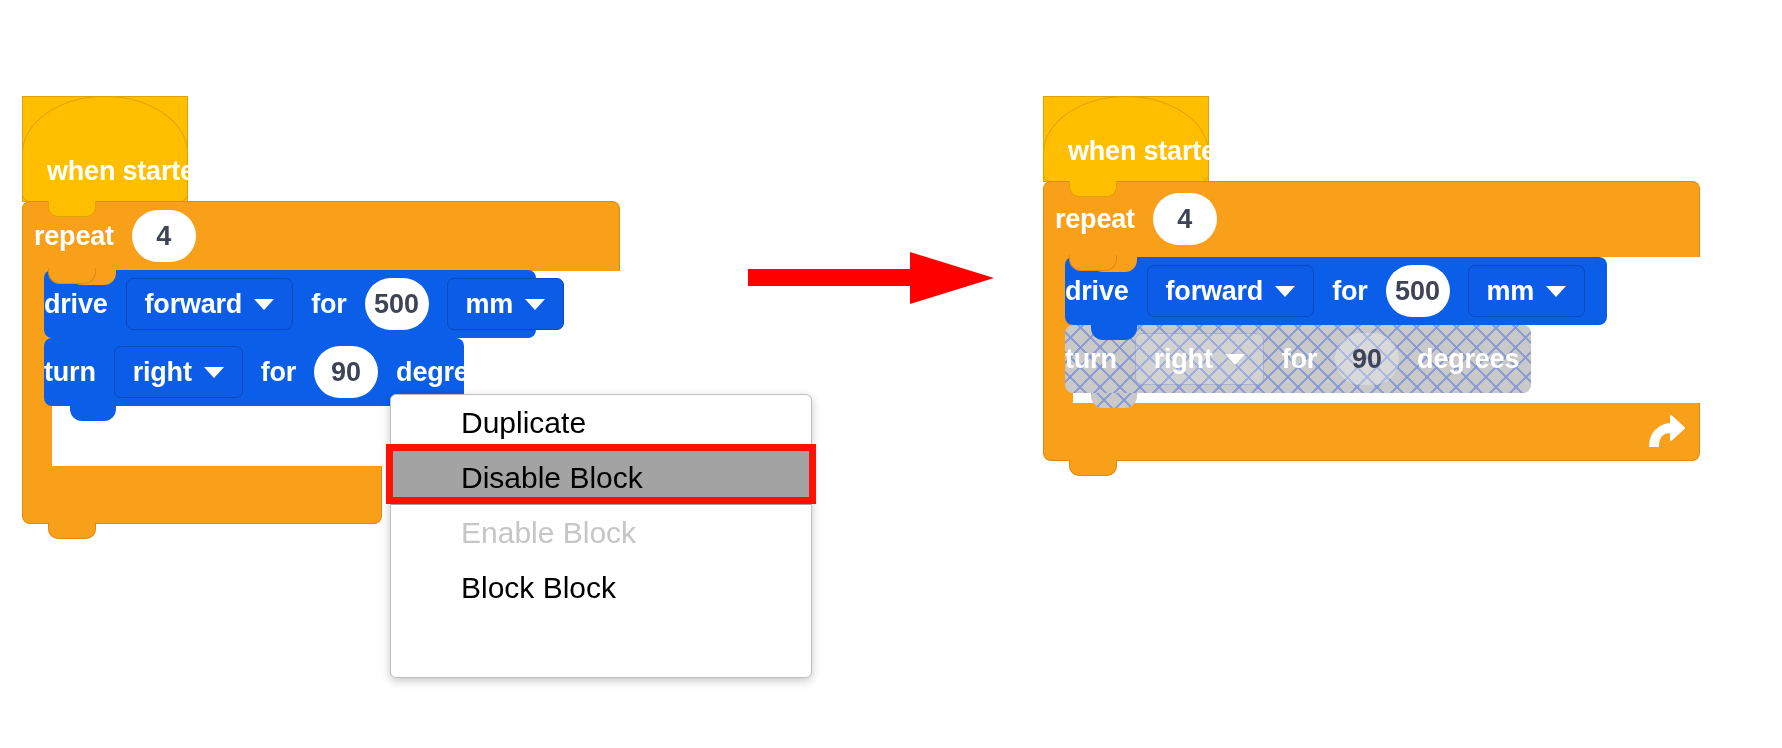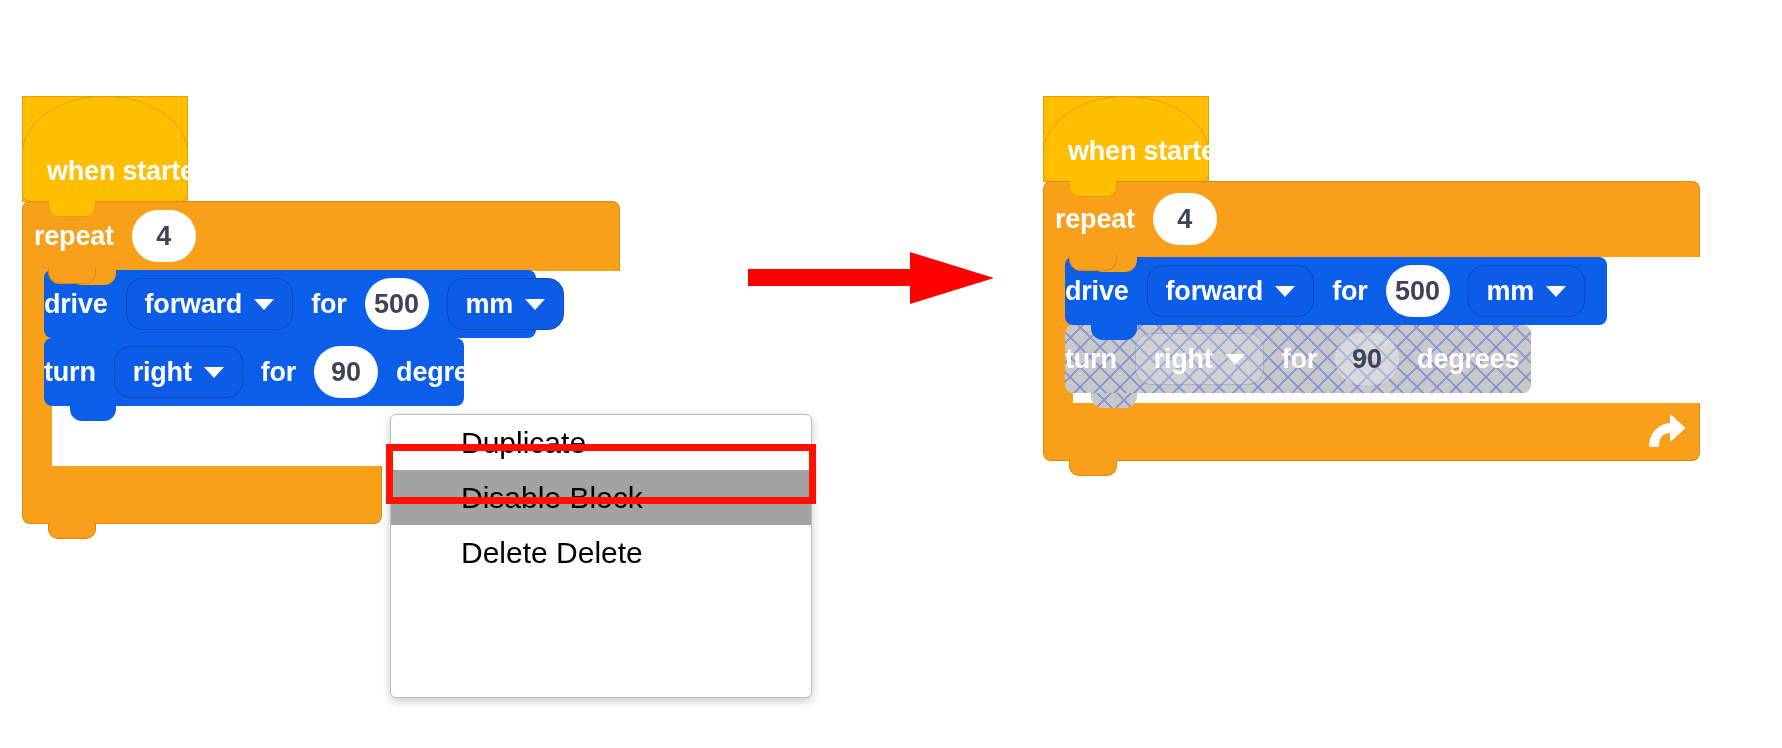--- a/index.html
+++ b/index.html
@@ -22,21 +22,21 @@
     white-space:nowrap;
     letter-spacing:-0.2px;
   }
   .field{
     display:inline-flex;
     align-items:center;
     justify-content:center;
     gap:12px;
     height:52px;
     padding:0 18px;
-    border-radius:16px;
+    border-radius:7px;
     box-sizing:border-box;
     white-space:nowrap;
   }
   .field-drop{
     background:#0C5CE8;
     border:1px solid #0A49B8;
   }
   .field-drop .blk-label{font-size:27px;}
   .caret{
     width:0;height:0;
@@ -168,21 +168,20 @@
   
   .ctx-menu{
     position:absolute;
     background:#ffffff;
     border:1px solid #BFBFBF;
     border-radius:6px;
     box-shadow:0 3px 10px rgba(0,0,0,0.22);
     box-sizing:border-box;
     z-index:40;
     overflow:hidden;
-    margin-top:20px;
   }
   .ctx-item{
     height:55px;
     display:flex;
     align-items:center;
     padding-left:70px;
     font-size:30px;
     color:#000000;
     box-sizing:border-box;
     white-space:nowrap;
@@ -252,21 +251,22 @@
       </span>
       <span class="blk-label">for</span>
       <span class="numfield">90</span>
       <span class="blk-label">degrees</span>
     </div>
   </div>
 
   <div class="ctx-menu" style="left:390px;top:394px;width:422px;height:284px;">
     <div class="ctx-item">Duplicate</div>
     <div class="ctx-item selected">Disable Block</div>
-    <div class="ctx-item">Delete Delete</div>
+    <div class="ctx-item dim">Enable Block</div>
+    <div class="ctx-item">Block Block</div>
   </div>
 
   <div class="ctx-hl" style="left:386px;top:444px;width:430px;height:60px;"></div>
 
   <svg class="red-arrow" style="left:748px;top:248px;" width="250" height="60" viewBox="0 0 250 60">
     <g fill="#FF0000">
       <rect x="0" y="21" width="176" height="17"></rect>
       <polygon points="162,4 162,56 246,30"></polygon>
     </g>
   </svg>

